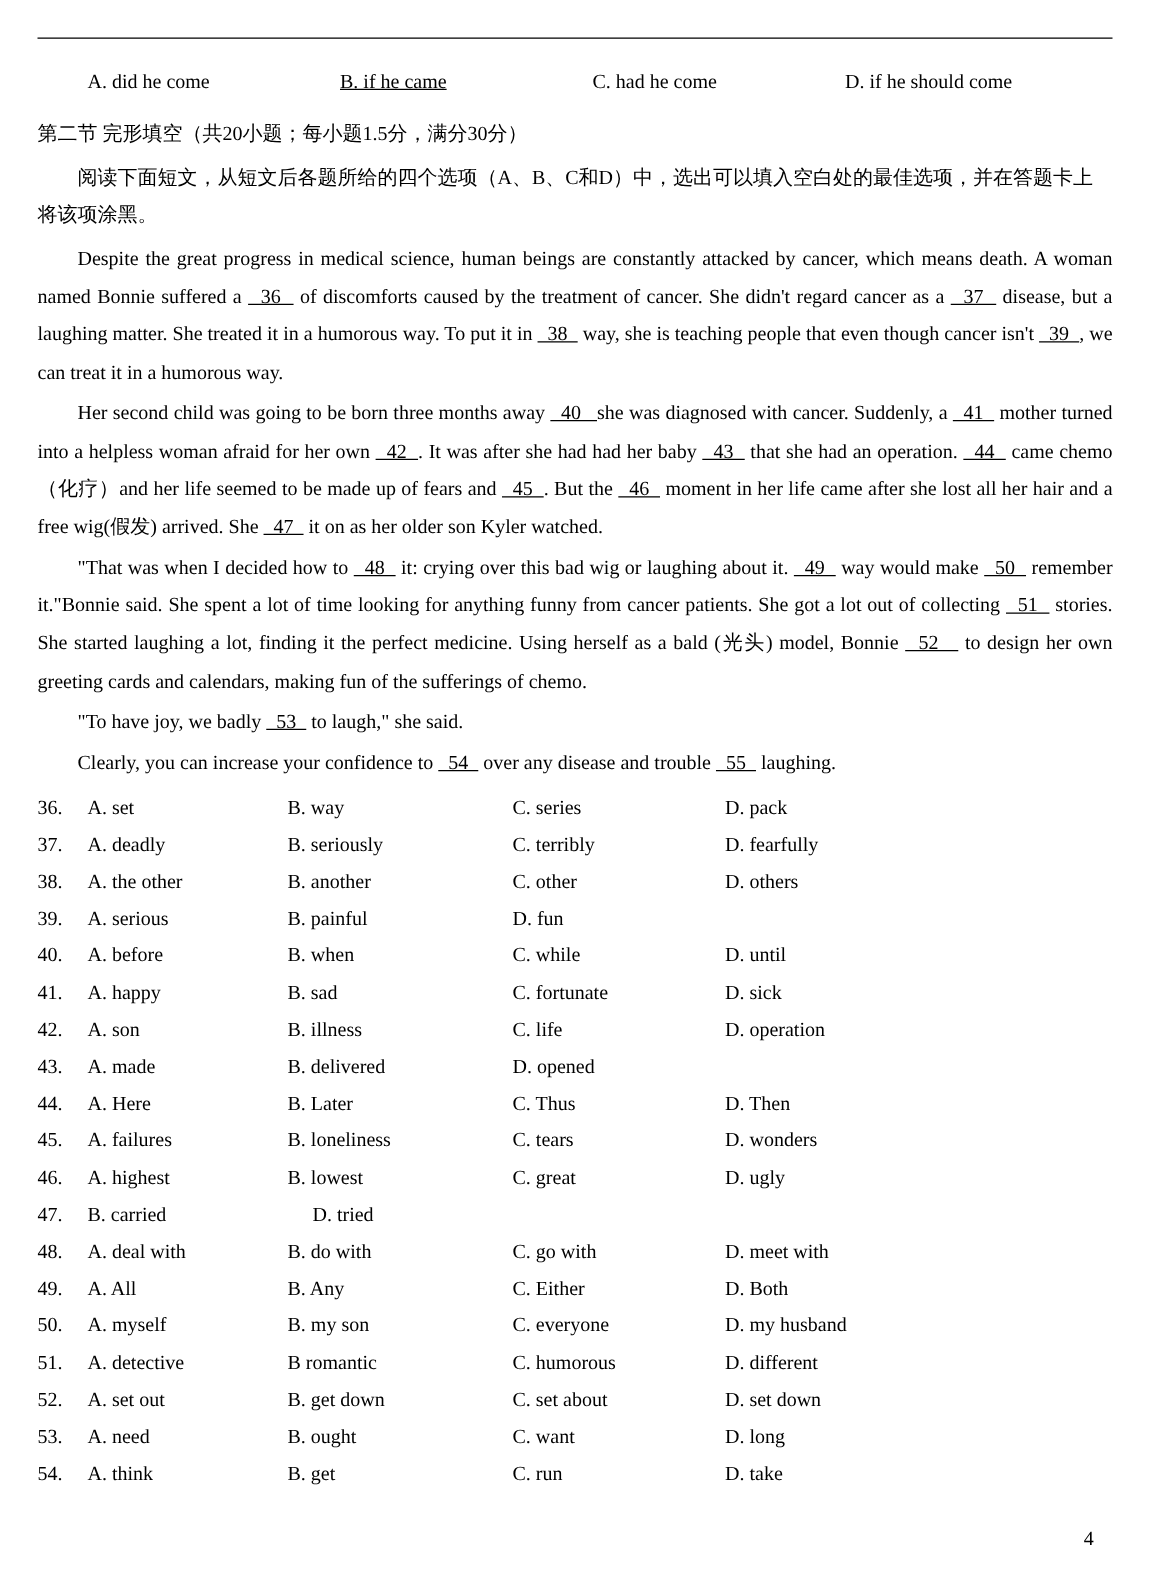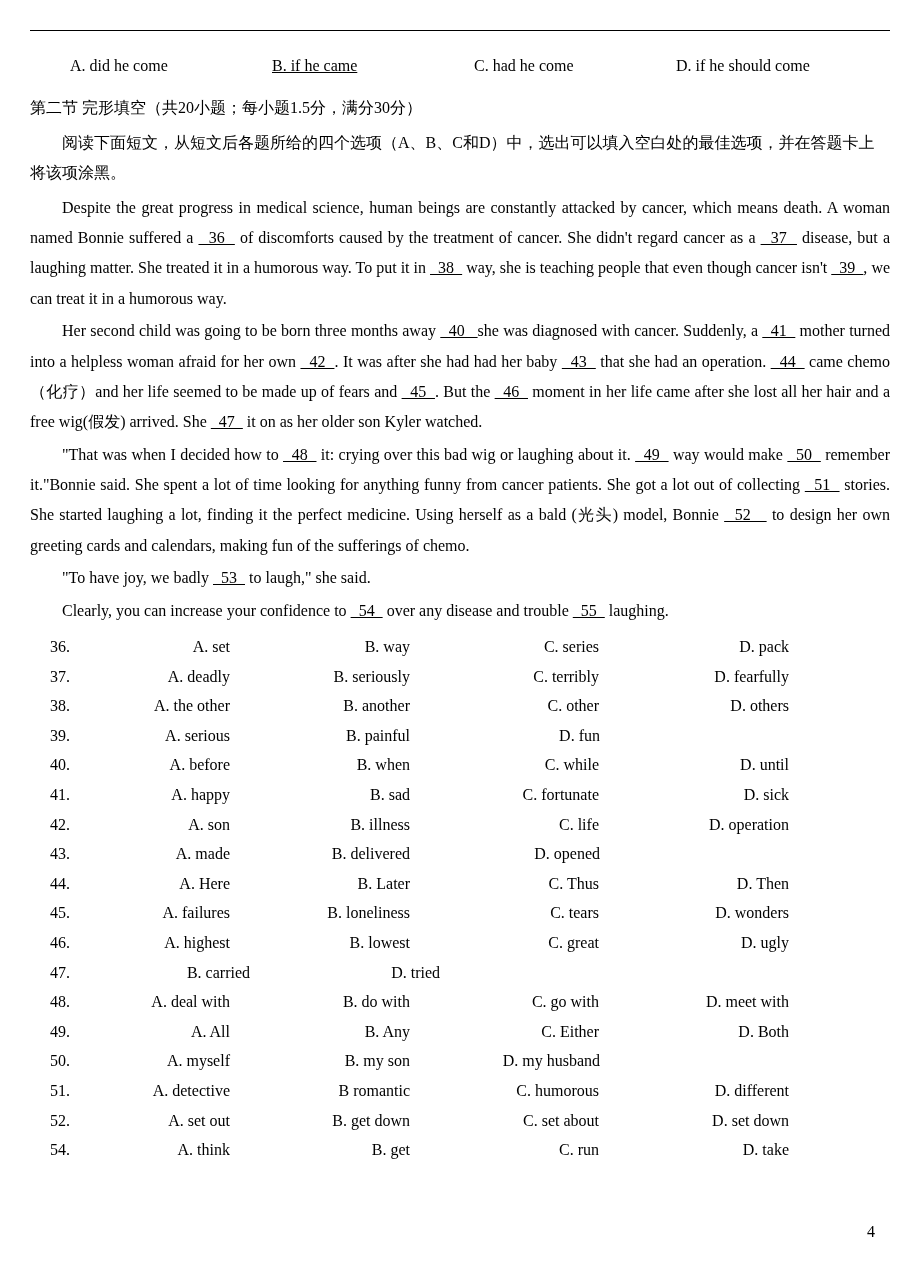--- a/index.html
+++ b/index.html
@@ -46,26 +46,25 @@
     .blank {
       text-decoration: underline;
       white-space: pre;
     }
     .q-list {
       margin-top: 6px;
     }
     .q-row {
       display: flex;
       line-height: 1.85;
-      text-align: right;
     }
     .q-num { width: 40px; flex: none; }
     .q-opt { width: 160px; flex: none; }
     .q-opt.b { width: 180px; }
-    .q-opt.c { width: 170px; margin-left: 19px; }
+    .q-opt.c { width: 170px; }
     .q-opt.d { width: 190px; }
     .page-num {
       position: absolute;
       bottom: 30px;
       right: 45px;
       font-size: 16px;
     }
   </style>
 </head>
 <body>
@@ -194,37 +193,45 @@
       <span class="q-num">49.</span>
       <span class="q-opt">A. All</span>
       <span class="q-opt b">B. Any</span>
       <span class="q-opt c">C. Either</span>
       <span class="q-opt d">D. Both</span>
     </div>
     <div class="q-row">
       <span class="q-num">50.</span>
       <span class="q-opt">A. myself</span>
       <span class="q-opt b">B. my son</span>
+      <span class="q-opt c">C. everyone</span>
       <span class="q-opt d">D. my husband</span>
     </div>
     <div class="q-row">
       <span class="q-num">51.</span>
       <span class="q-opt">A. detective</span>
       <span class="q-opt b">B romantic</span>
       <span class="q-opt c">C. humorous</span>
       <span class="q-opt d">D. different</span>
     </div>
     <div class="q-row">
       <span class="q-num">52.</span>
       <span class="q-opt">A. set out</span>
       <span class="q-opt b">B. get down</span>
       <span class="q-opt c">C. set about</span>
       <span class="q-opt d">D. set down</span>
     </div>
     <div class="q-row">
+      <span class="q-num">53.</span>
+      <span class="q-opt">A. need</span>
+      <span class="q-opt b">B. ought</span>
+      <span class="q-opt c">C. want</span>
+      <span class="q-opt d">D. long</span>
+    </div>
+    <div class="q-row">
       <span class="q-num">54.</span>
       <span class="q-opt">A. think</span>
       <span class="q-opt b">B. get</span>
       <span class="q-opt c">C. run</span>
       <span class="q-opt d">D. take</span>
     </div>
   </div>
 
 <div class="page-num">4</div>
 

